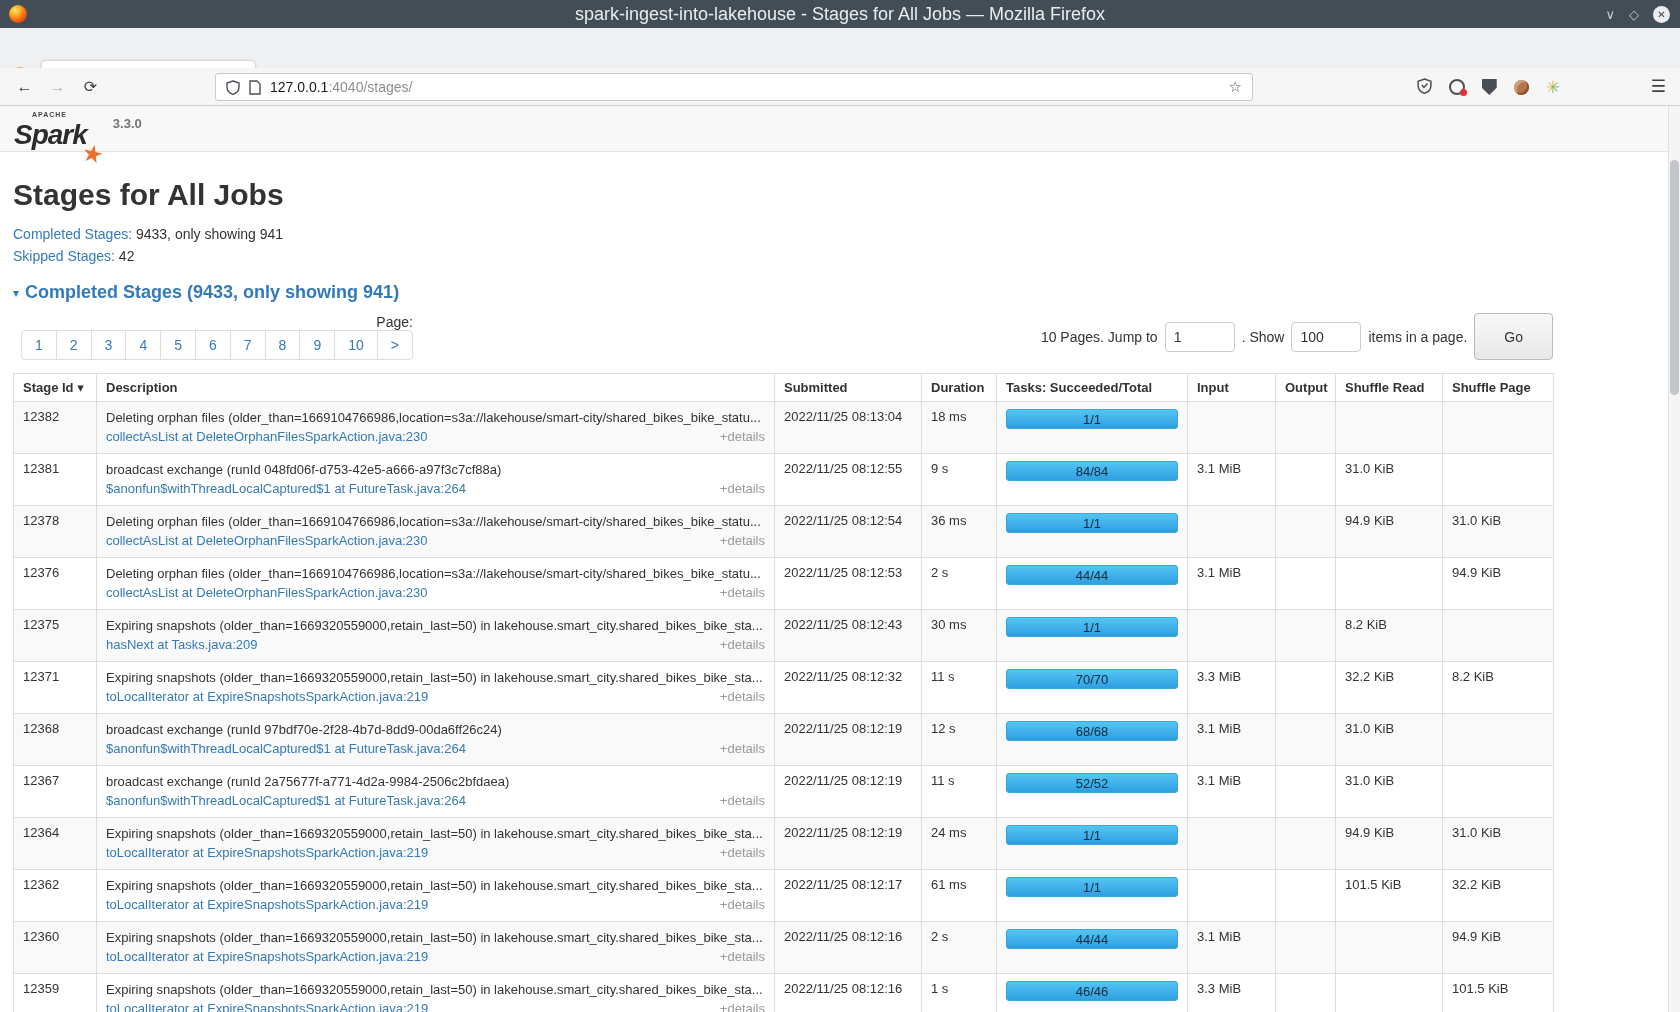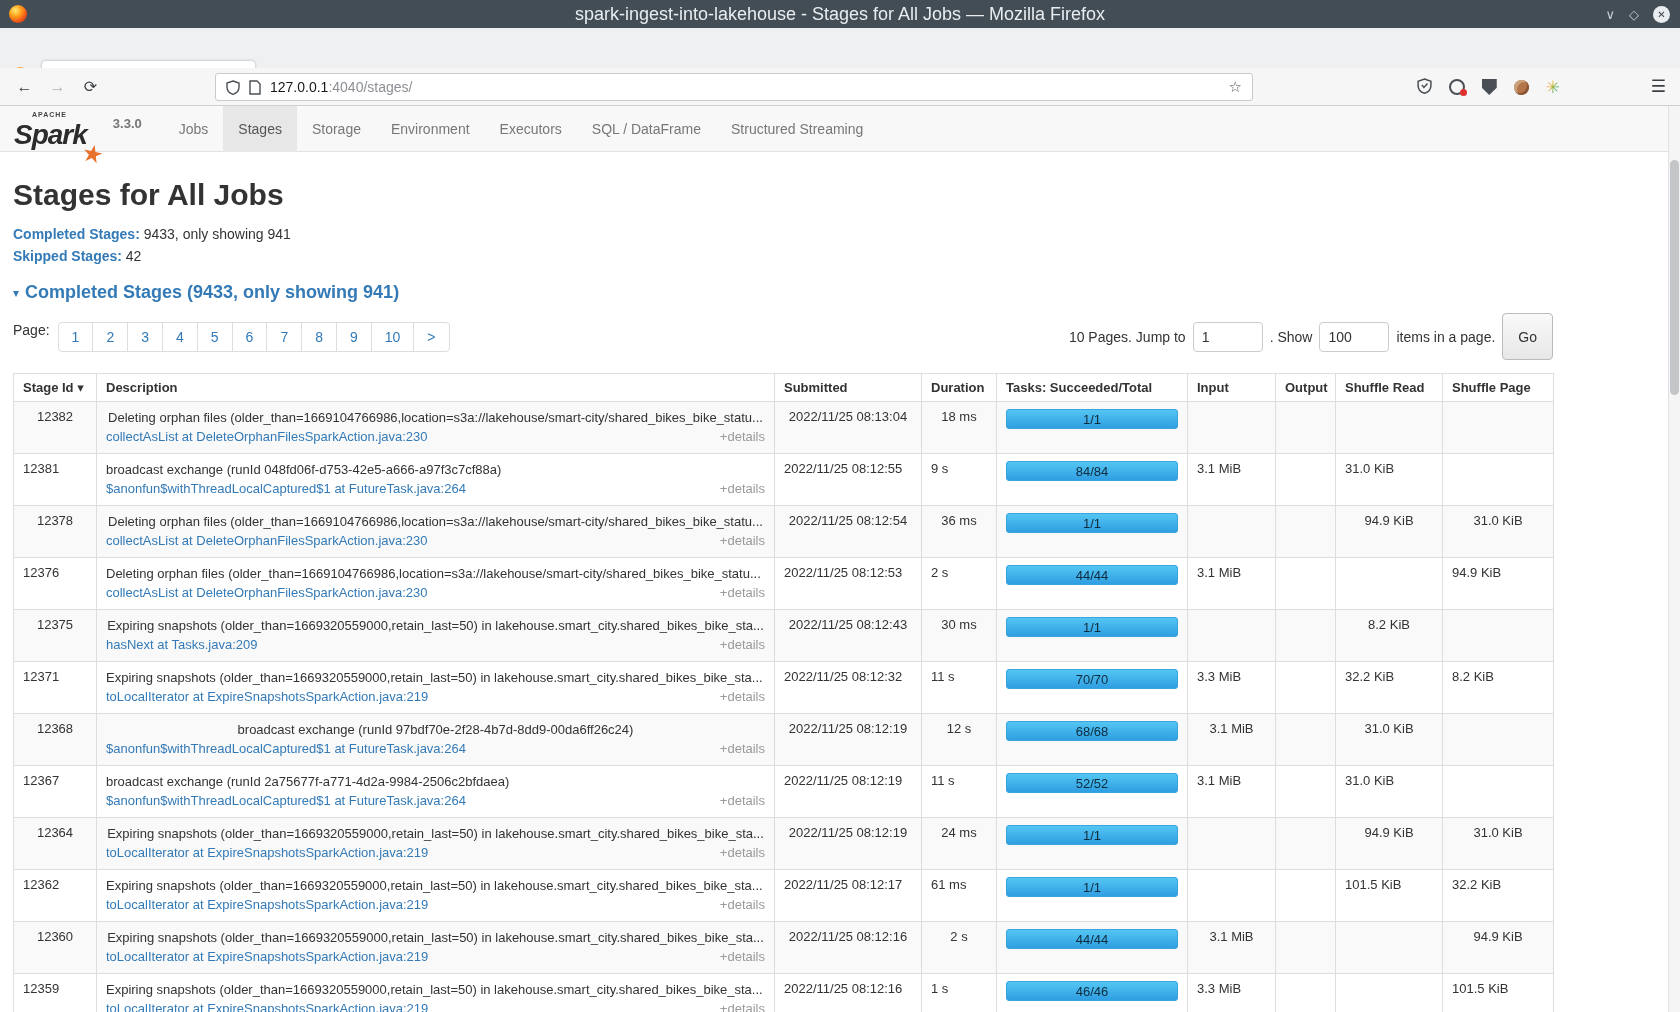--- a/index.html
+++ b/index.html
@@ -76,43 +76,43 @@
   .spark-nav li a { display:flex; align-items:center; height:46px; padding:0 15px;
     font-size:14px; color:#777; text-decoration:none; }
   .spark-nav li.active a { background:var(--navbar-active-bg,#e7e7e7); color:#555; }
   .app-label { margin-left:auto; margin-right:14px; display:flex; align-items:center;
     font-size:14px; color:#757575; }
   .app-label b { color:#6b6b6b; }
 
   .main { padding:20px 115px 0 13px; }
   h1.page-title { font-size:30px; font-weight:bold; color:#333; margin:6px 0 14px; }
   .stat-line { font-size:14px; color:#333; margin-bottom:6px; }
-  .stat-line a { color:var(--accent-link,#337ab7); font-weight:bold; text-decoration:none; }
+  .stat-line a { color:var(--accent-link,#337ab7); font-weight:normal; text-decoration:none; }
   .section-head { margin:18px 0 10px; font-size:18px; font-weight:bold;
     color:var(--accent-link,#337ab7); display:flex; align-items:center; cursor:pointer; }
   .caret { font-size:12px; margin-right:6px; }
 
   .pagebar { display:flex; align-items:center; justify-content:space-between; margin:8px 0 13px; }
-  .pagebar-left { display:flex; align-items:flex-start; font-size:14px; color:#333; }
+  .pagebar-left { display:flex; align-items:flex-end; font-size:14px; color:#333;flex-direction:column; }
   .page-group { display:inline-flex; margin-left:8px; }
   .page-group a { padding:6px 13px; border:1px solid #ddd; margin-left:-1px; background:#fff;
     color:var(--accent-link,#337ab7); font-size:14px; text-decoration:none; }
   .page-group a:first-child { border-radius:4px 0 0 4px; margin-left:0; }
   .page-group a:last-child { border-radius:0 4px 4px 0; }
   .pagebar-right { display:flex; align-items:center; font-size:14px; color:#333; gap:7px; }
   .pagebar-right input { width:70px; height:30px; border:1px solid #ccc; border-radius:4px;
     padding:0 8px; font-size:14px; color:#333; font-family:inherit; }
-  .go-btn { height:47px; padding:0 15px; font-size:14px; color:#333; border:1px solid #bbb;
+  .go-btn { height:47px; padding:0 29px; font-size:14px; color:#333; border:1px solid #bbb;
     border-radius:4px; background:linear-gradient(#f9f9f9,#e7e7e7); }
 
   table.stages { border-collapse:collapse; table-layout:fixed; width:1540px; }
   table.stages th, table.stages td { border:1px solid #ddd; padding:7px 9px; font-size:13px;
     color:#333; text-align:left; vertical-align:top; }
   table.stages th { font-weight:bold; padding:6px 9px; white-space:nowrap; overflow:hidden; }
-  table.stages tr.odd td { background:var(--stripe-bg,#f9f9f9);text-align:center; }
+  table.stages tr.odd td { background:var(--stripe-bg,#f9f9f9); }
   .desc1 { white-space:nowrap; overflow:hidden; line-height:18px; }
   .desc2 { display:flex; justify-content:space-between; line-height:18px; margin-top:1px; }
   .desc2 a { color:var(--accent-link,#337ab7); text-decoration:none; white-space:nowrap; overflow:hidden; }
   .details-toggle { color:#9a9a9a; margin-left:10px; flex:none; }
   .progress { height:20px; border:1px solid var(--progress-border,#3aa5dc); border-radius:3px;
     background:linear-gradient(var(--progress-top,#54c6f2),var(--progress-bottom,#2f9ee3));
     display:flex; align-items:center; justify-content:center; }
   .progress span { font-size:13px; color:#0e2b3d; }
 </style>
 </head>
@@ -176,43 +176,20 @@
 
   <div class="spark-nav">
     <div class="brand">
       <span class="brand-name">Spark</span>
       <span class="brand-apache">APACHE</span>
       <span class="brand-name" style="position:relative;width:0">
         <span class="brand-star">★</span>
       </span>
       <span class="brand-version">3.3.0</span>
     </div>
-    <ul id="nav-items">
-        <li class="">
-          <a href="#">Jobs</a>
-        </li>
-        <li class="active">
-          <a href="#">Stages</a>
-        </li>
-        <li class="">
-          <a href="#">Storage</a>
-        </li>
-        <li class="">
-          <a href="#">Environment</a>
-        </li>
-        <li class="">
-          <a href="#">Executors</a>
-        </li>
-        <li class="">
-          <a href="#">SQL / DataFrame</a>
-        </li>
-        <li class="">
-          <a href="#">Structured Streaming</a>
-        </li>
-      </ul>
   </div>
 
   <div class="main">
     <h1 class="page-title">Stages for All Jobs</h1>
 
     <div class="stat-line">
       <a href="#">Completed Stages:</a><span style="white-space:pre"> 9433, only showing 941</span>
     </div>
     <div class="stat-line">
       <a href="#">Skipped Stages:</a><span style="white-space:pre"> 42</span>

